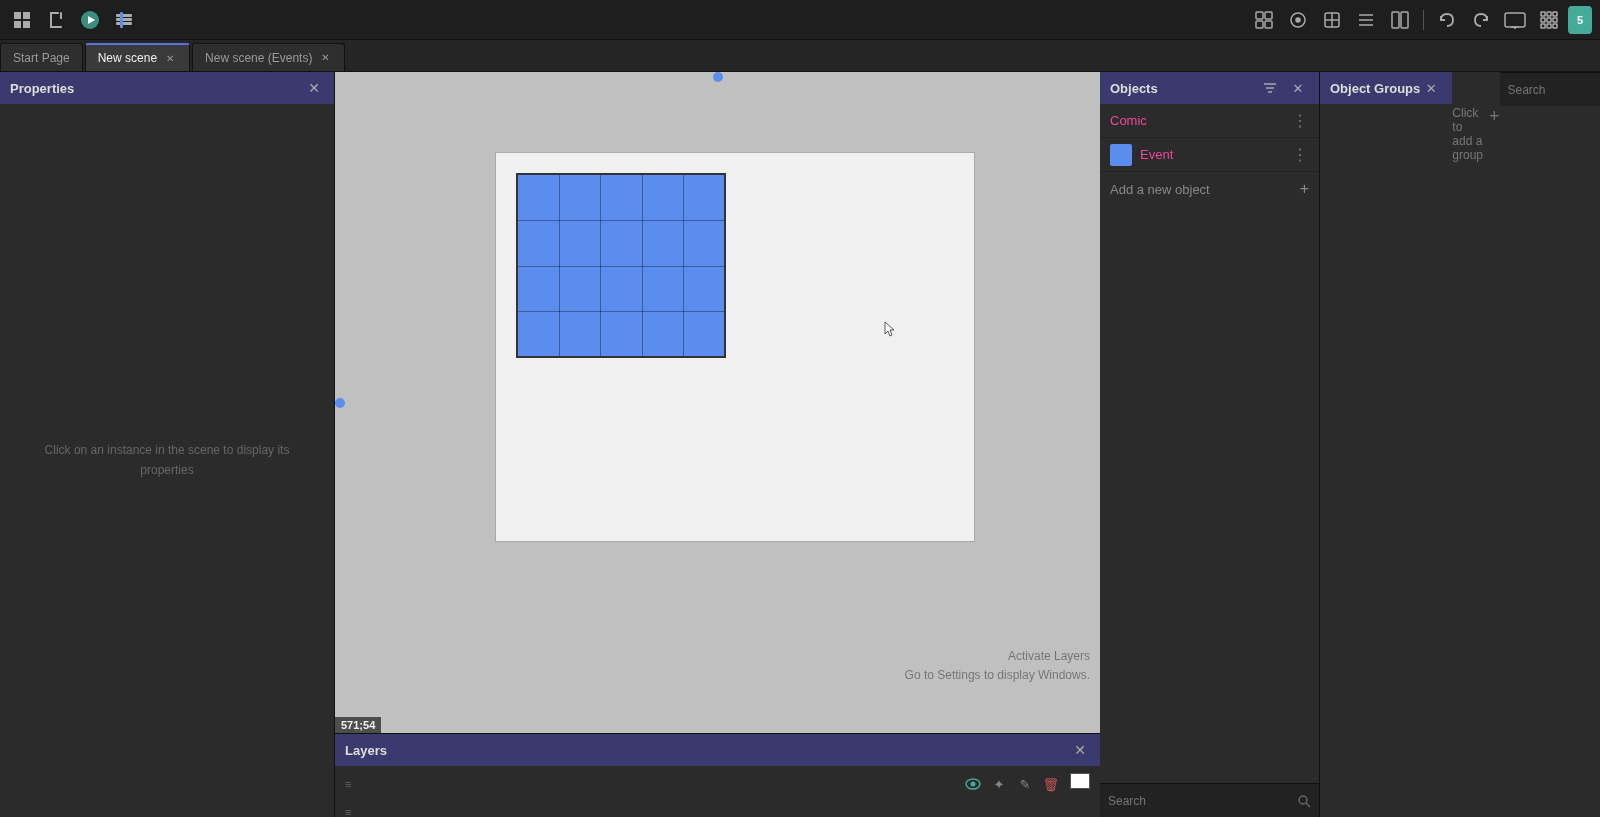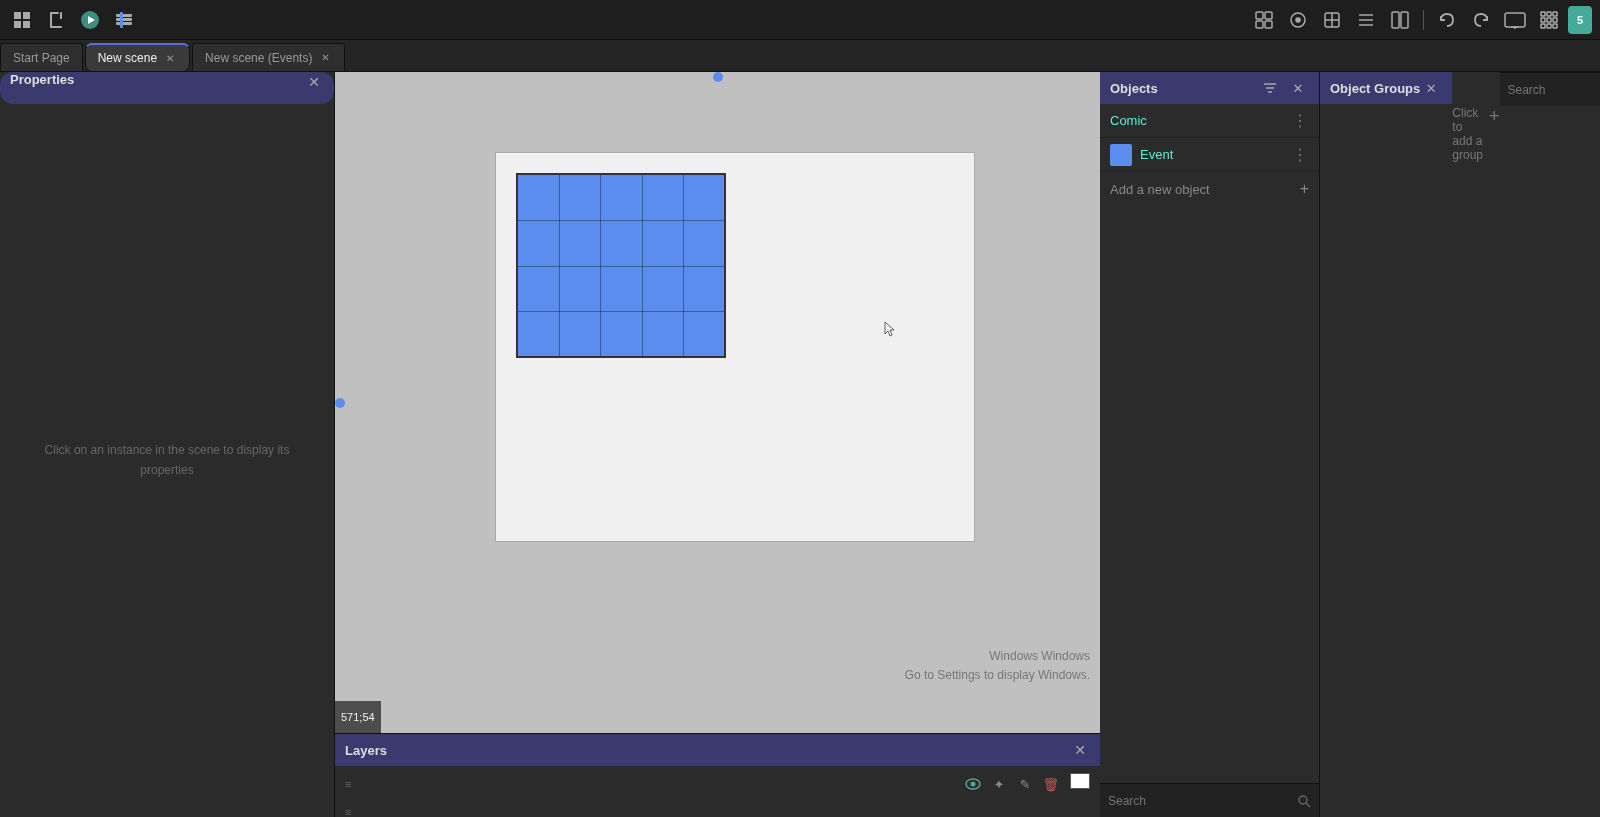--- a/index.html
+++ b/index.html
@@ -79,21 +79,20 @@
       border-top-left-radius: 3px;
       border-top-right-radius: 3px;
       border: 1px solid #111;
       border-bottom: none;
       margin-right: 2px;
     }
     .tab.active {
       background: #3a3a3a;
       color: #eee;
       border-top: 2px solid #5b6ee1;
-      border-radius: 7px;
     }
     .tab-close {
       width: 14px;
       height: 14px;
       display: flex;
       align-items: center;
       justify-content: center;
       border-radius: 2px;
       font-size: 10px;
       color: #999;
@@ -112,25 +111,24 @@
       background: #2b2b2b;
       border-right: 1px solid #111;
       display: flex;
       flex-direction: column;
       flex-shrink: 0;
     }
     .panel-header {
       height: 32px;
       background: #3a3a6e;
       display: flex;
-      align-items: flex-start;
+      align-items: center;
       padding: 0 10px;
       justify-content: space-between;
       flex-shrink: 0;
-      border-radius: 13px;
     }
     .panel-title {
       font-size: 13px;
       font-weight: 600;
       color: #ddd;
     }
     .panel-close-btn {
       width: 20px;
       height: 20px;
       display: flex;
@@ -222,21 +220,22 @@
       border-radius: 50%;
     }
 
     .coords-badge {
       position: absolute;
       bottom: 0;
       left: 0;
       background: rgba(0,0,0,0.6);
       color: #eee;
       font-size: 11px;
-      padding: 10px 6px;
+      padding: 2px 6px;
+      font-weight: bold;
     }
 
     
     .layers-panel {
       height: 84px;
       background: #2b2b2b;
       border-top: 1px solid #111;
       flex-shrink: 0;
     }
     .layers-header {
@@ -412,21 +411,21 @@
     }
     .object-item-icon {
       width: 22px;
       height: 22px;
       background: #5b8dee;
       border-radius: 2px;
       flex-shrink: 0;
     }
     .object-item-name {
       font-size: 13px;
-      color: #5eead4;
+      color: #ec4899;
       flex: 1;
     }
     .object-item-menu {
       font-size: 16px;
       color: #777;
       cursor: pointer;
       letter-spacing: 1px;
     }
     .add-object-row {
       height: 34px;
@@ -663,21 +662,21 @@
 
       <div style="position:absolute;top:248px;left:548px;pointer-events:none;">
         <svg width="14" height="18" viewBox="0 0 14 18" fill="none">
           <path d="M2 2 L2 14 L5 11 L7 16 L9 15 L7 10 L11 10 Z" fill="white" stroke="#333" stroke-width="0.8"></path>
         </svg>
       </div>
 
       <div class="coords-badge">571;54</div>
 
       <div class="activation-notice">
-        <div>Windows Windows</div>
+        <div>Activate Layers</div>
         <div>Go to Settings to display Windows.</div>
       </div>
     </div>
 
     <div class="layers-panel">
       <div class="layers-header">
         <span class="layers-title">Layers</span>
         <span class="panel-close-btn">✕</span>
       </div>
       <div class="layers-body">

